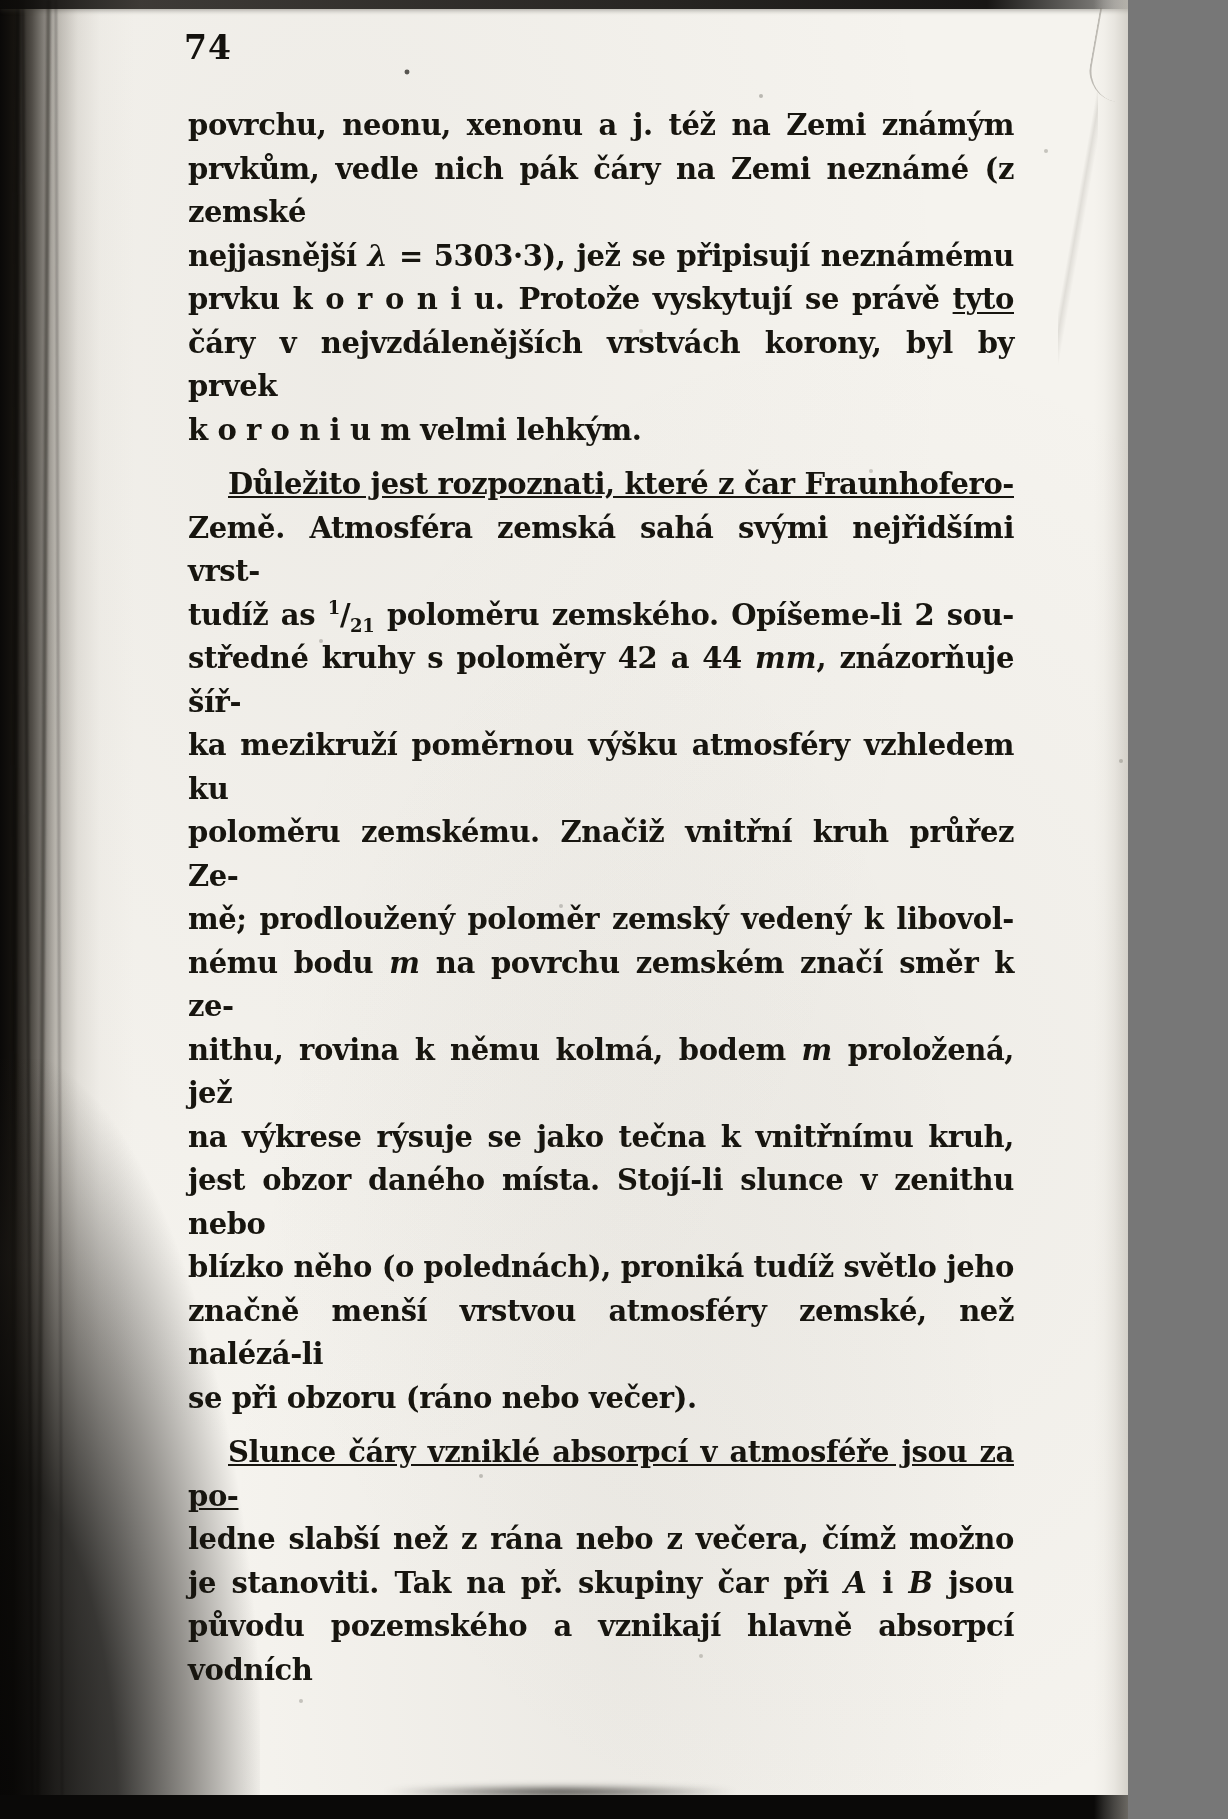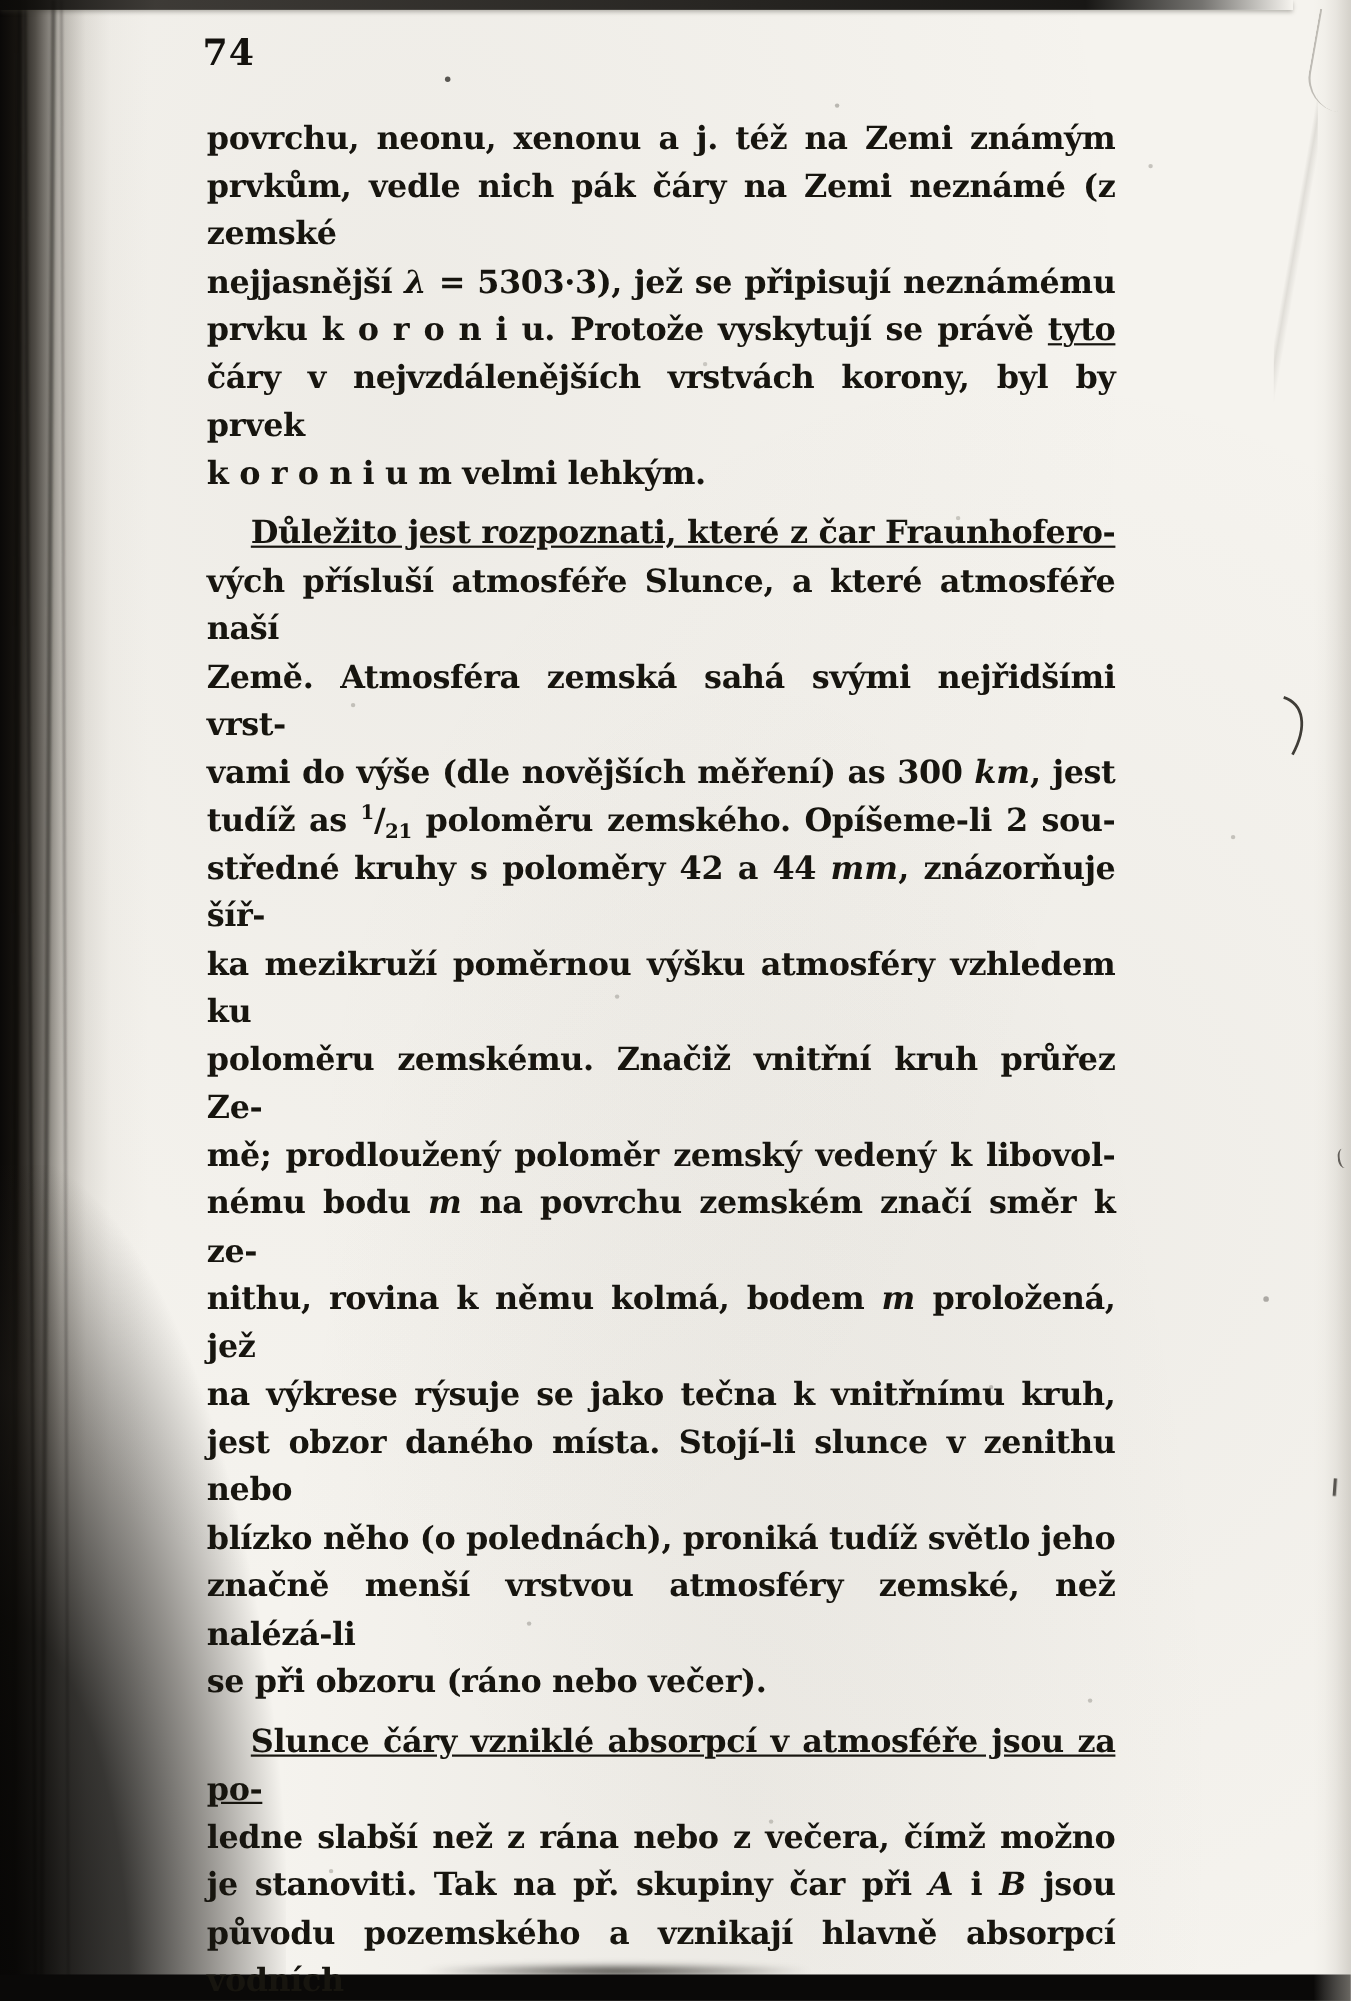--- a/index.html
+++ b/index.html
@@ -1,17 +1,17 @@
 <!DOCTYPE html>
 <html><head>
 <meta charset="utf-8">
 <style>
   html,body{margin:0;padding:0;background:#777;}
   .scan{
-    position:relative;width:1228px;height:1819px;overflow:hidden;
+    position:relative;width:1128px;height:1819px;overflow:hidden;
     background:#f5f3ee;
     font-family:"DejaVu Serif", serif;
   }
   .paper{
     position:absolute;inset:0;
     background:
       radial-gradient(ellipse at 30% 20%, rgba(120,115,105,.06), transparent 55%),
       radial-gradient(ellipse at 75% 60%, rgba(120,115,105,.05), transparent 50%),
       radial-gradient(ellipse at 55% 90%, rgba(110,105,95,.07), transparent 45%),
       #f5f3ee;
@@ -143,23 +143,21 @@
       <div class="para">
         <div class="line">povrchu, neonu, xenonu a j. též na Zemi známým</div>
         <div class="line">prvkům, vedle nich pák čáry na Zemi neznámé (z zemské</div>
         <div class="line">nejjasnější <i>λ</i> = 5303·3), jež se připisují neznámému</div>
         <div class="line">prvku k o r o n i u. Protože vyskytují se právě <u>tyto</u></div>
         <div class="line">čáry v nejvzdálenějších vrstvách korony, byl by prvek</div>
         <div class="line last">k o r o n i u m velmi lehkým.</div>
       </div>
       <div class="para">
         <div class="line indent">Důležito jest rozpoznati, které z čar Fraunhofero-</div>
-        <div class="line">vých přísluší atmosféře Slunce, a které atmosféře naší</div>
         <div class="line">Země. Atmosféra zemská sahá svými nejřidšími vrst-</div>
-        <div class="line">vami do výše (dle novějších měření) as 300 <i>km</i>, jest</div>
         <div class="line">tudíž as <sup>1</sup>/<sub>21</sub> poloměru zemského. Opíšeme-li 2 sou-</div>
         <div class="line">středné kruhy s poloměry 42 a 44 <i>mm</i>, znázorňuje šíř-</div>
         <div class="line">ka mezikruží poměrnou výšku atmosféry vzhledem ku</div>
         <div class="line">poloměru zemskému. Značiž vnitřní kruh průřez Ze-</div>
         <div class="line">mě; prodloužený poloměr zemský vedený k libovol-</div>
         <div class="line">nému bodu <i>m</i> na povrchu zemském značí směr k ze-</div>
         <div class="line">nithu, rovina k němu kolmá, bodem <i>m</i> proložená, jež</div>
         <div class="line">na výkrese rýsuje se jako tečna k vnitřnímu kruh,</div>
         <div class="line">jest obzor daného místa. Stojí-li slunce v zenithu nebo</div>
         <div class="line">blízko něho (o polednách), proniká tudíž světlo jeho</div>

